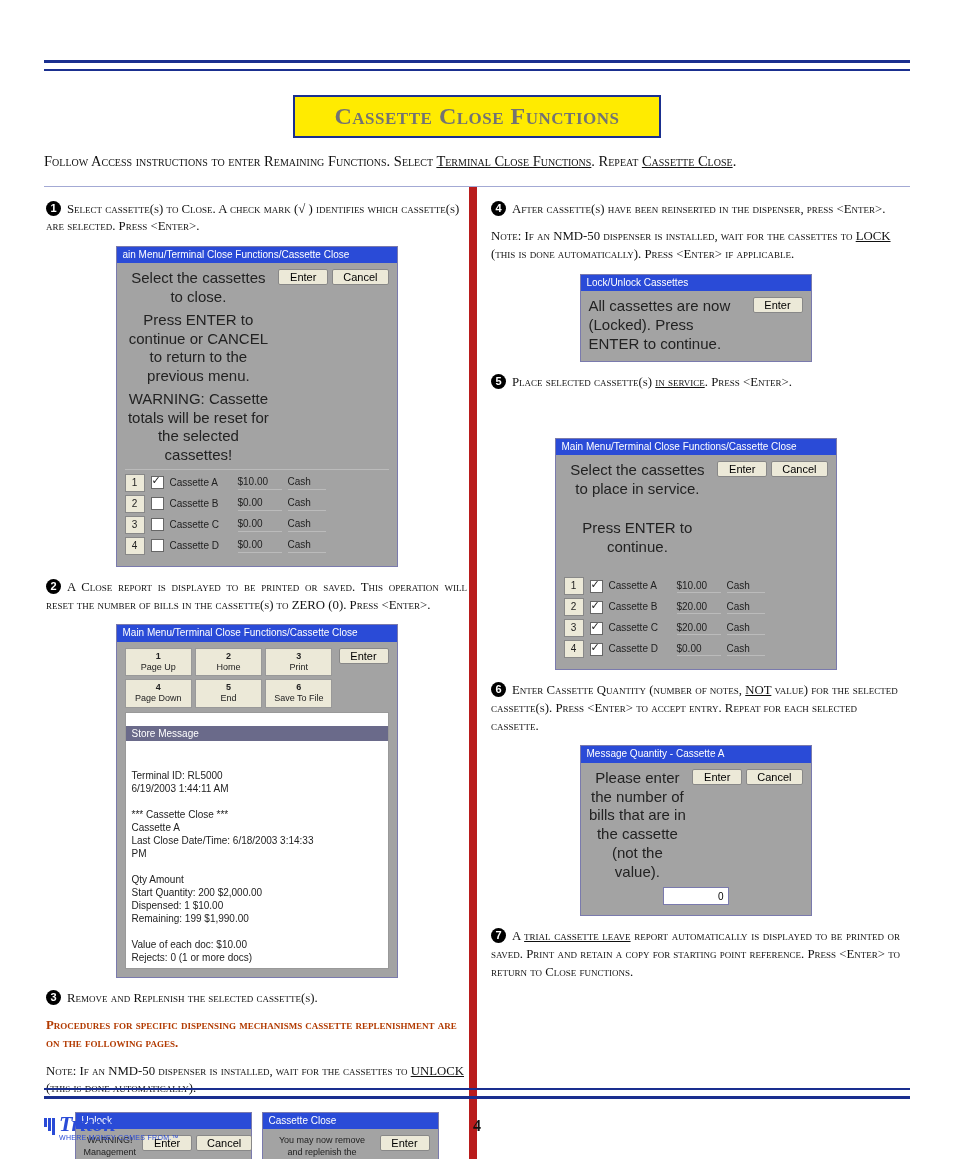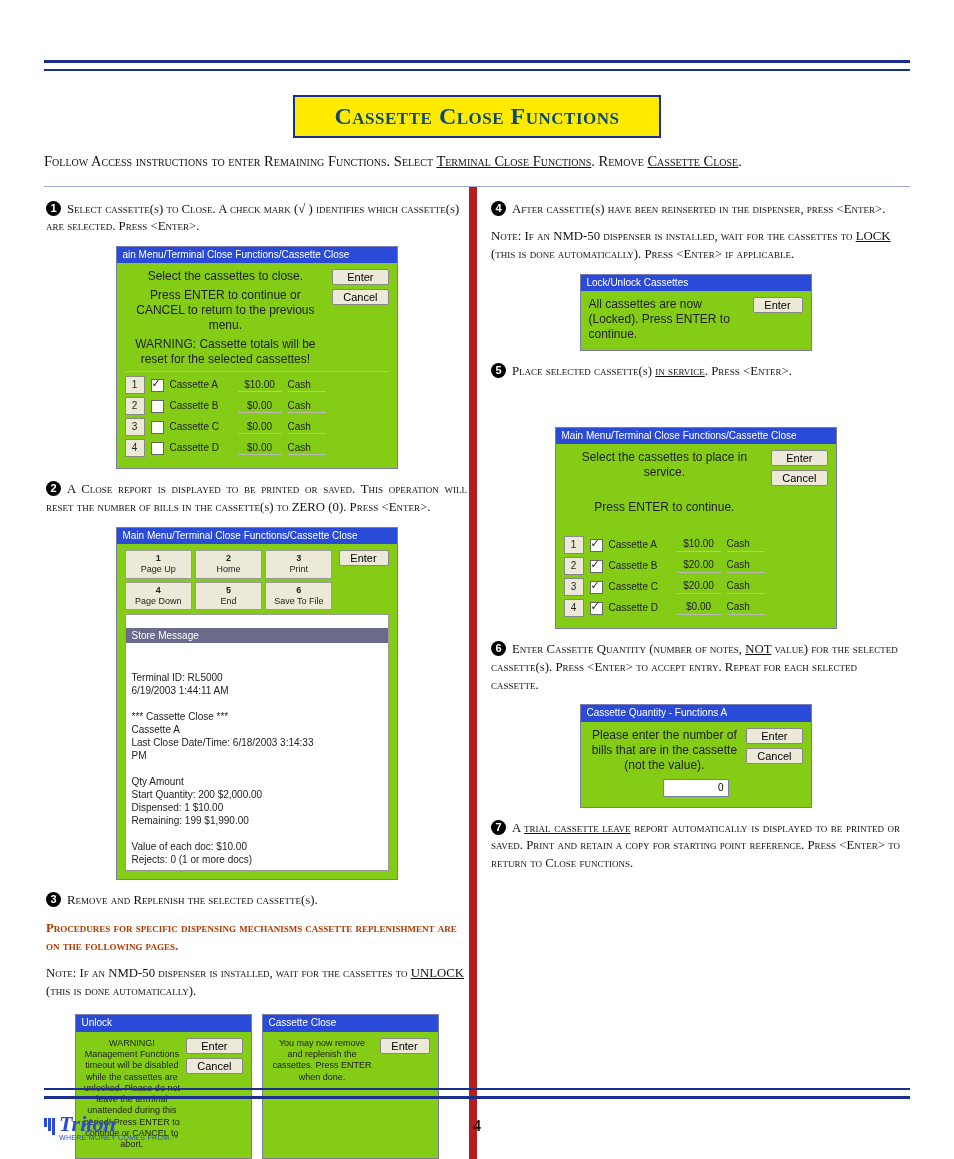--- a/index.html
+++ b/index.html
@@ -1,46 +1,46 @@
 <!DOCTYPE html>
 <html><head>
 <meta charset="utf-8">
 <style>
   html,body{margin:0;padding:0;background:#fff;font-family:"Times New Roman",serif;color:#111;}
   .page{width:954px;height:1159px;position:relative;padding:30px 44px 0 44px;box-sizing:border-box;}
   .top-rules{border-top:3px solid #1a2f8f;border-bottom:2px solid #1a2f8f;height:6px;margin:30px 0 24px 0;}
   .title-wrap{display:flex;justify-content:center;margin:8px 0 14px 0;}
-  .title-box{background:#ffeb00;border:2px solid #1a2f8f;padding:6px 40px;font-family:"Times New Roman",serif;font-weight:bold;color:#0c4a6e;font-size:24px;letter-spacing:.5px;font-variant:small-caps;}
+  .title-box{background:#ffeb00;border:2px solid #1a2f8f;padding:6px 40px;font-family:"Times New Roman",serif;font-weight:bold;color:#737373;font-size:24px;letter-spacing:.5px;font-variant:small-caps;}
   .intro{font-size:14.5px;font-variant:small-caps;margin:8px 0 14px 0;line-height:1.35;}
   .intro .und{text-decoration:underline;}
   .cols{display:flex;gap:0;border-top:1px solid #a3a9d4;}
   .col{width:50%;box-sizing:border-box;padding:10px 10px 4px 2px;font-size:12.8px;line-height:1.38;}
   .col.left{border-right:8px solid #b91c1c;padding-right:2px;}
   .col.right{padding-left:14px;}
   .step{margin:4px 0 10px 0;font-variant:small-caps;}
   .step.justify{text-align:justify;}
   .bullet{display:inline-flex;width:15px;height:15px;background:#000;color:#fff;border-radius:50%;font:bold 11px/15px sans-serif;justify-content:center;margin-right:6px;vertical-align:1px;}
   .warn{color:#b23a00;font-weight:bold;}
   .und{text-decoration:underline;}
   
-  .dlg{width:280px;margin:6px auto 12px auto;background:#84cc16;border:1px solid #7a7aad;font:11px/1.25 Tahoma,Arial,sans-serif;color:#222;font-variant:normal;}
+  .dlg{width:280px;margin:6px auto 12px auto;background:#a3a3a3;border:1px solid #7a7aad;font:11px/1.25 Tahoma,Arial,sans-serif;color:#222;font-variant:normal;}
   .dlg.small{width:230px;}
   .dlg .tb{background:#2a4bd7;color:#fff;padding:2px 6px;font-size:10px;}
   .dlg .body{padding:6px 8px 8px 8px;}
   .dlg .toprow{display:flex;gap:6px;align-items:flex-start;}
-  .dlg .msg{flex:1;font-size:12px;text-align:center;}
-  .dlg .btns{display:flex;flex-direction:column;gap:4px;}
+  .dlg .msg{flex:1;font-size:15px;text-align:center;}
+  .dlg .btns{display:flex;flex-direction:row;gap:4px;}
   .dlg button{font:11px Tahoma,Arial,sans-serif;background:#ece9d8;border:1px solid #888;border-radius:2px;padding:1px 10px;min-width:50px;}
   .dlg hr{border:none;border-top:1px solid #bbb;margin:4px 0;}
   .casrow{display:flex;align-items:center;gap:6px;font-size:10px;margin:3px 0;}
   .casrow .num{width:18px;height:16px;border:1px solid #888;display:flex;align-items:center;justify-content:center;background:#ece9d8;}
   .casrow .chk{width:11px;height:11px;border:1px solid #666;display:inline-block;background:#fff;position:relative;}
   .casrow .chk.on::after{content:"✓";position:absolute;top:-3px;left:0;font-size:11px;}
   .casrow .lbl{width:62px;}
-  .casrow .amt{width:44px;border-bottom:1px solid #bbb;text-align:center;}
+  .casrow .amt{width:44px;border-bottom:1px solid #bbb;}
   .casrow .type{width:38px;border-bottom:1px solid #bbb;}
   .nav3{display:flex;gap:3px;}
   .navcell{flex:1;border:1px solid #999;padding:2px 3px;font-size:9px;text-align:center;background:#ece9d8;}
   .navcell .n{font-weight:bold;}
   .store{background:#fff;border:1px solid #999;padding:4px 6px;margin-top:4px;font:10px/1.3 Tahoma,Arial,sans-serif;white-space:pre-line;}
   .store .hdr{background:#6a6a8a;color:#fff;margin:-4px -6px 15px -6px;padding:1px 6px;}
   .dlg .input{width:56px;height:16px;border:1px solid #7a7aad;background:#fff;margin:6px auto 2px auto;display:block;font-size:10px;text-align:right;padding:0 4px;}
   .pair{display:flex;gap:10px;justify-content:center;}
   .pair .dlg{width:175px;margin:4px 0 10px 0;}
   .pair .dlg .msg{font-size:9px;}
@@ -60,21 +60,21 @@
 <body>
 <div class="page">
 
 <div class="top-rules"></div>
 
 <div class="title-wrap">
   <div class="title-box">Cassette Close Functions</div>
 </div>
 
 <p class="intro">
-  <span>Follow Access instructions to enter Remaining Functions.  Select </span><span class="und">Terminal Close Functions</span><span>. Remove </span><span class="und">Cassette Close</span><span>.</span>
+  <span>Follow Access instructions to enter Remaining Functions.  Select </span><span class="und">Terminal Close Functions</span><span>. Repeat </span><span class="und">Cassette Close</span><span>.</span>
 </p>
 
 <div class="cols">
 
 <div class="col left">
 
   <p class="step"><span class="bullet">1</span><span>Select cassette(s) to Close.  A check mark  (√ ) identifies which cassette(s) are selected.  Press &lt;Enter&gt;.</span></p>
 
   <div class="dlg">
     <div class="tb">ain Menu/Terminal Close Functions/Cassette Close</div>
@@ -263,21 +263,21 @@
     <span class="amt">$0.00</span>
     <span class="type">Cash</span>
   </div>
             </div>
     </div>
   </div>
 
   <p class="step"><span class="bullet">6</span><span>Enter Cassette Quantity (number of notes, </span><span class="und">NOT</span><span> value) for the selected cassette(s).  Press &lt;Enter&gt; to accept entry.  Repeat for each selected cassette.</span></p>
 
   <div class="dlg small">
-    <div class="tb">Cassette Quantity - Functions A</div>
+    <div class="tb">Message Quantity - Cassette A</div>
     <div class="body">
       <div class="toprow">
         <div class="msg">Please enter the number of bills that are in the cassette (not the value).</div>
         <div class="btns">
           <button>Enter</button>
           <button>Cancel</button>
         </div>
       </div>
       <input class="input" value="0" style="">
     </div>

